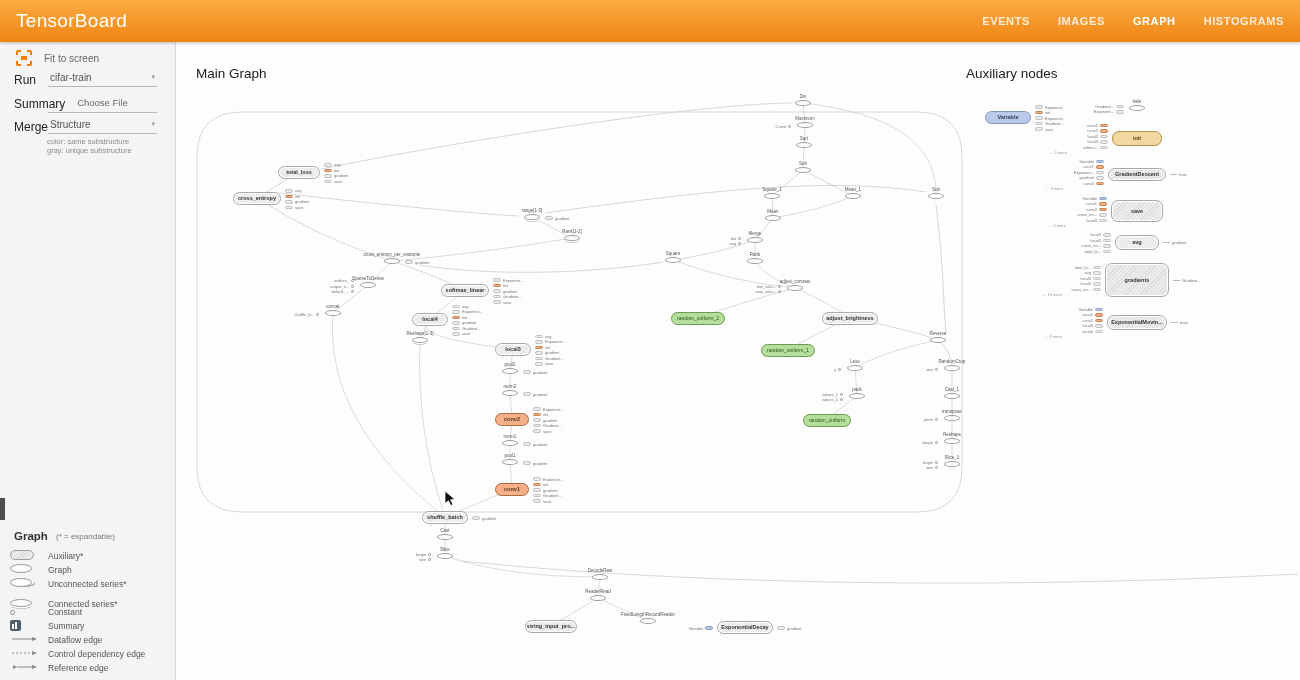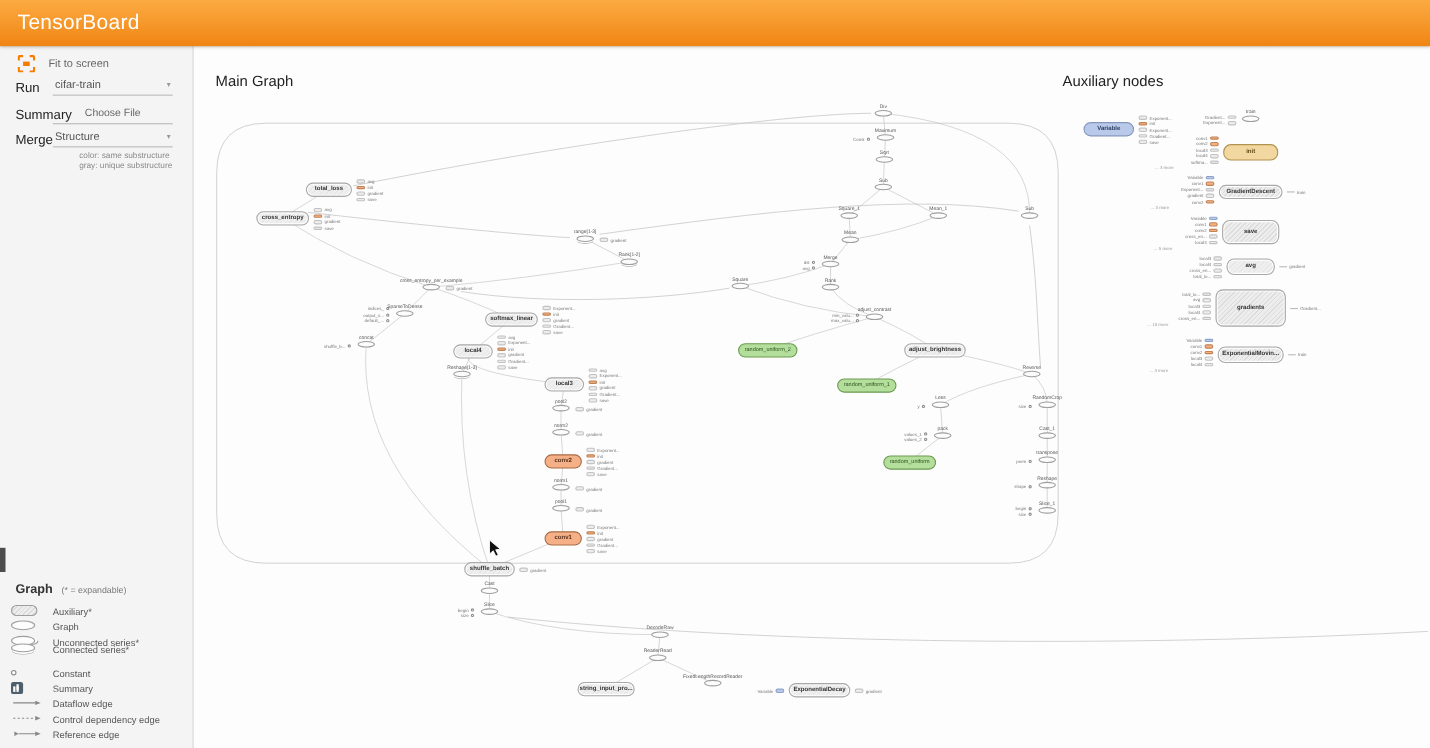--- a/index.html
+++ b/index.html
@@ -26,21 +26,21 @@
   }
   .fit-row { position:absolute; left:16px; top:8px; display:flex; align-items:center; gap:12px; }
   .fit-icon { width:16px; height:16px; display:block; }
   .fit-label { font-size:10px; color:#666; }
   .ctl-label { position:absolute; left:14px; font-size:12px; color:#222; }
   .ctl-select { position:absolute; left:48px; right:18px; border-bottom:1px solid #b9b9b9; color:#555;
                 font-size:10px; padding:2px 2px 3px 2px; cursor:pointer; }
   .ctl-select .caret { position:absolute; right:2px; top:3px; font-size:7px; color:#999; }
   .choose-btn { position:absolute; left:48px; right:18px; border-bottom:1px solid #b9b9b9; color:#666;
                 font-size:9.5px; text-align:center; padding:3px 0 4px 0; cursor:pointer; }
-  .color-help { position:absolute; left:60px; font-size:7.5px; color:#8a8a8a; line-height:9px;padding-left:12px; }
+  .color-help { position:absolute; left:35px; font-size:7.5px; color:#8a8a8a; line-height:9px;padding-left:12px; }
   
   #legend { position:absolute; left:0; top:488px; width:176px; }
   .legend-head { position:absolute; left:14px; top:0; font-size:11.5px; font-weight:700; color:#333; }
   .legend-note { position:absolute; left:56px; top:2px; font-size:8px; color:#777; }
   .legend-item { position:absolute; left:0; width:176px; height:13px; }
   .legend-item .li-icon { position:absolute; left:10px; top:0; width:30px; height:11px; }
   .legend-item .li-label { position:absolute; left:48px; top:1px; font-size:8.5px; color:#555; }
   .lg-ns { width:24px; height:10px; border:1px solid #9e9e9e; border-radius:5px;
            background:#eee repeating-linear-gradient(135deg,rgba(0,0,0,.08) 0 1px,transparent 1px 3px); }
   .lg-op { width:22px; height:9px; border:1px solid #9e9e9e; border-radius:50%; background:#fdfdfd; }
@@ -89,20 +89,26 @@
   
   #cursor { position:absolute; z-index:40; }
   
   #scroll-thumb { position:absolute; left:0; top:456px; width:5px; height:22px; background:#4c4c4c; z-index:25; }
 </style>
 </head>
 <body>
 
 <div id="header">
   <div class="title">TensorBoard</div>
+  <div id="nav">
+    <span class="nav-item">EVENTS</span>
+    <span class="nav-item">IMAGES</span>
+    <span class="nav-item active">GRAPH</span>
+    <span class="nav-item">HISTOGRAMS</span>
+  </div>
 </div>
 
 <div id="sidebar">
   <div class="fit-row">
     <svg class="fit-icon" viewBox="0 0 16 16">
       <path d="M1,5 V2 Q1,1 2,1 H5 M11,1 H14 Q15,1 15,2 V5 M15,11 V14 Q15,15 14,15 H11 M5,15 H2 Q1,15 1,14 V11" fill="none" stroke="#f57c00" stroke-width="2"></path>
       <rect x="5" y="6" width="6" height="4" fill="#f57c00"></rect>
     </svg>
     <span class="fit-label">Fit to screen</span>
   </div>
@@ -132,21 +138,21 @@
           <span class="li-label">Auxiliary*</span>
         </div>
         <div class="legend-item" style="top: 34px;">
           <span class="li-icon"><span class="lg-op" style="display: inline-block;"></span></span>
           <span class="li-label">Graph</span>
         </div>
         <div class="legend-item" style="top: 48px;">
           <span class="li-icon"><span class="lg-series" style="display: inline-block;"></span></span>
           <span class="li-label">Unconnected series*</span>
         </div>
-        <div class="legend-item" style="top: 55px;">
+        <div class="legend-item" style="top: 68px;">
           <span class="li-icon"><span class="lg-series2" style="display: inline-block;"></span></span>
           <span class="li-label">Connected series*</span>
         </div>
         <div class="legend-item" style="top: 76px;">
           <span class="li-icon"><span class="lg-const" style="display: inline-block;"></span></span>
           <span class="li-label">Constant</span>
         </div>
         <div class="legend-item" style="top: 90px;">
           <span class="li-icon"><span class="lg-summary" style="display: inline-block;"></span></span>
           <span class="li-label">Summary</span>

